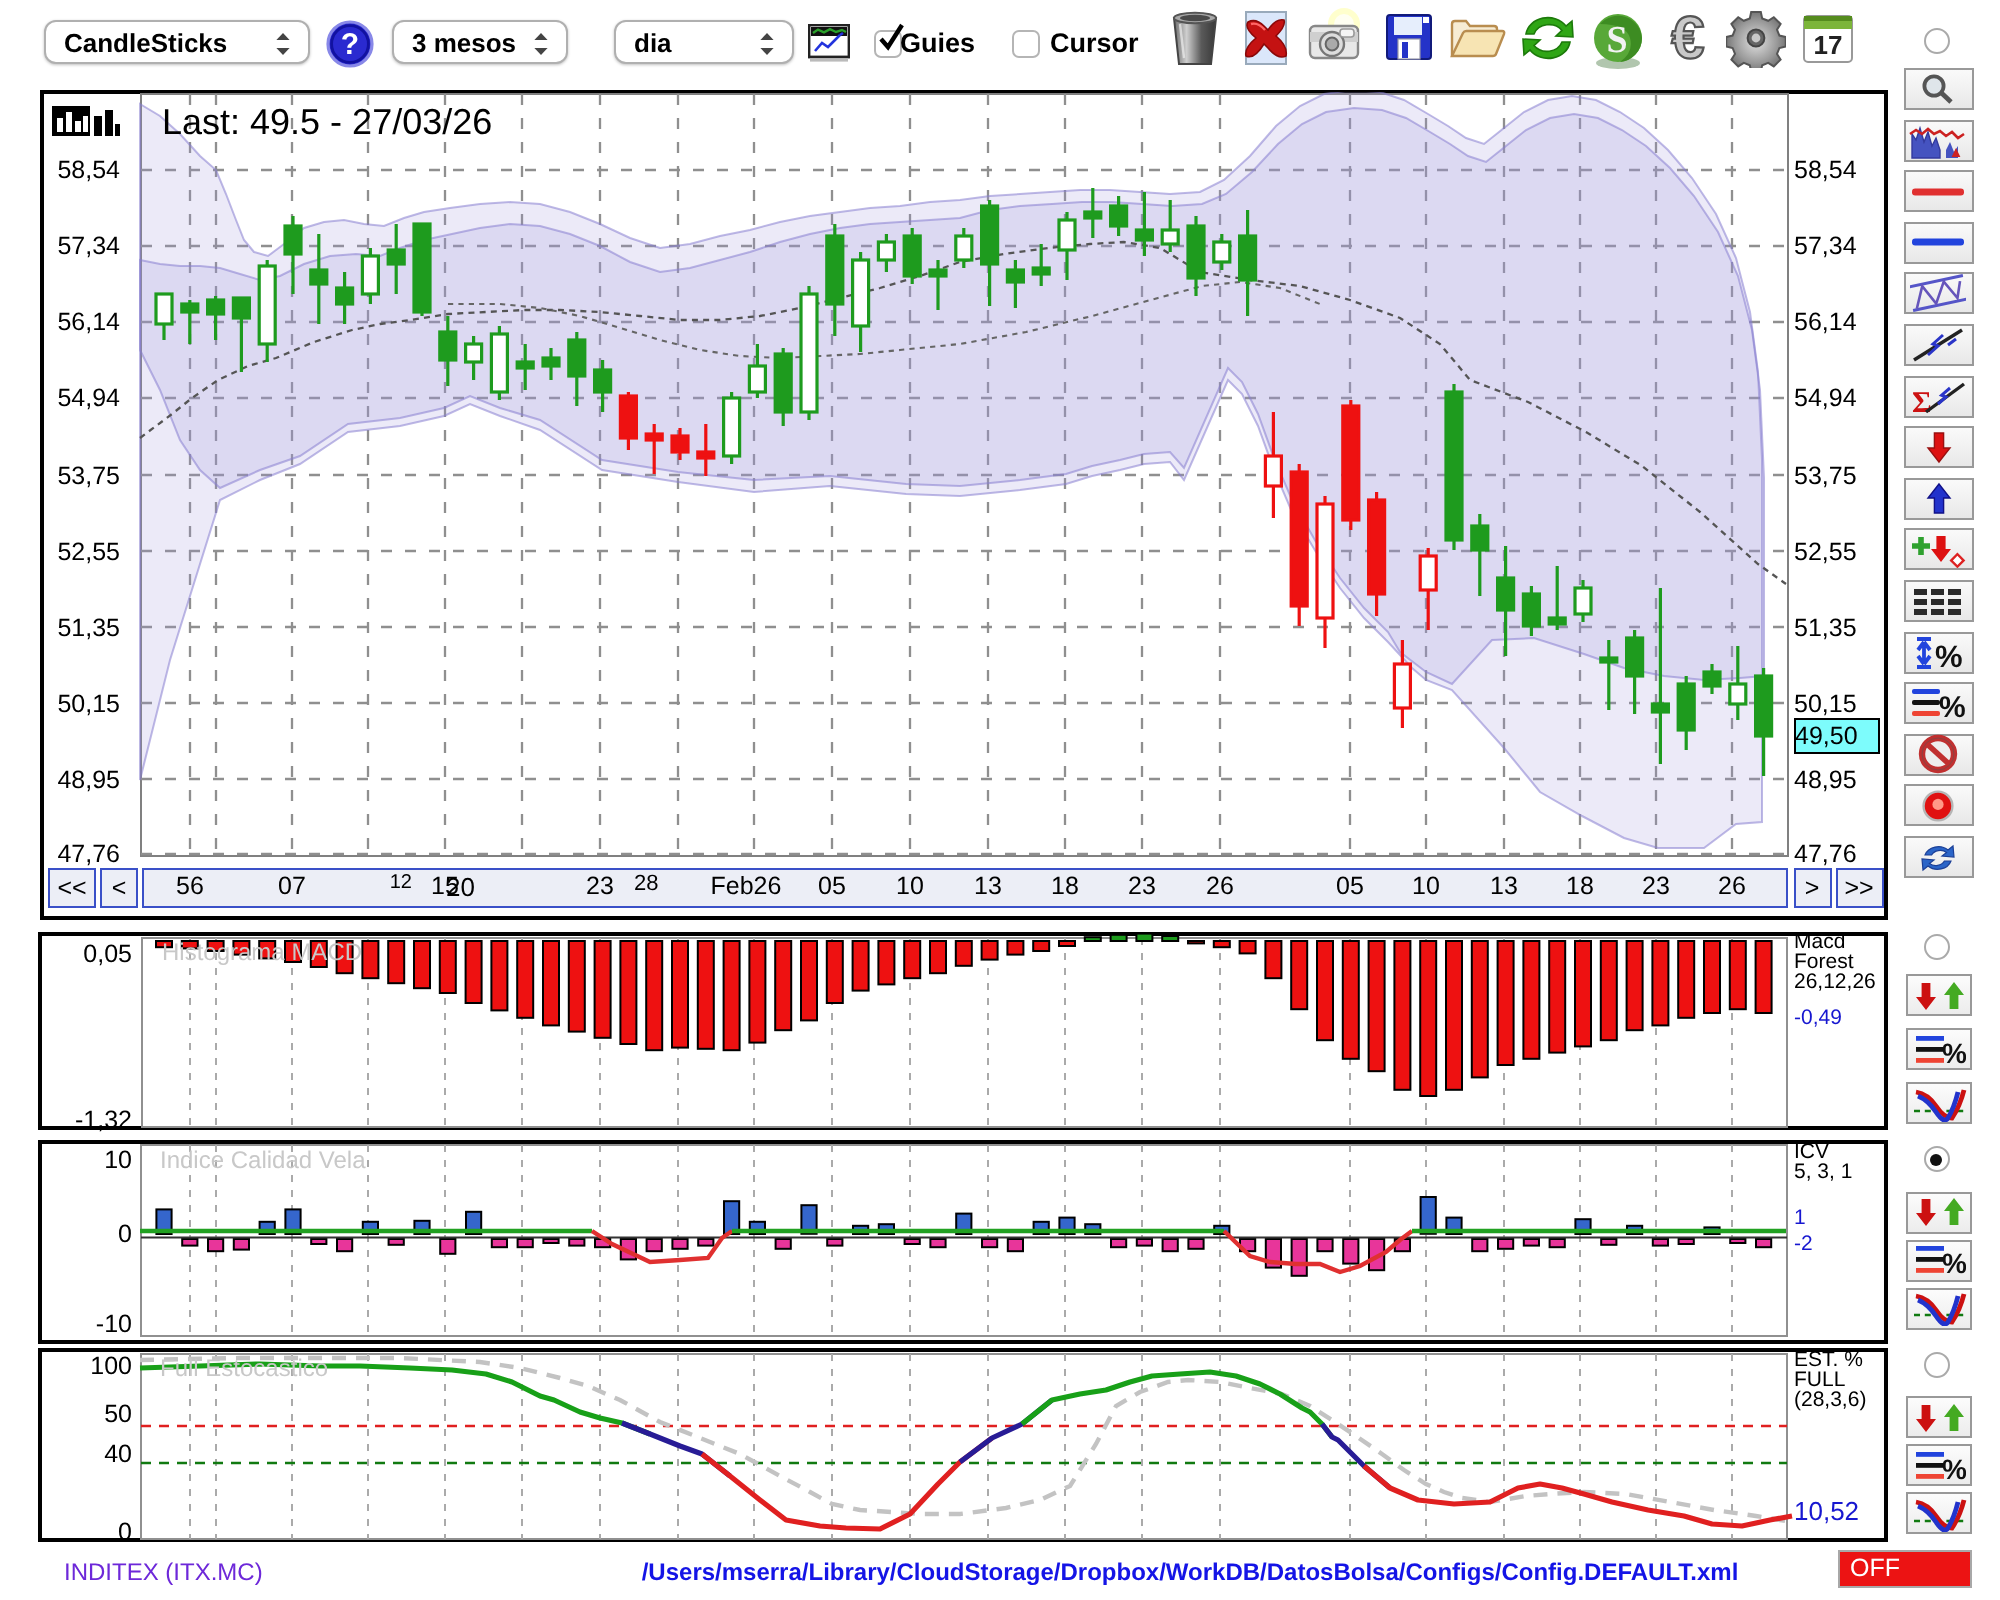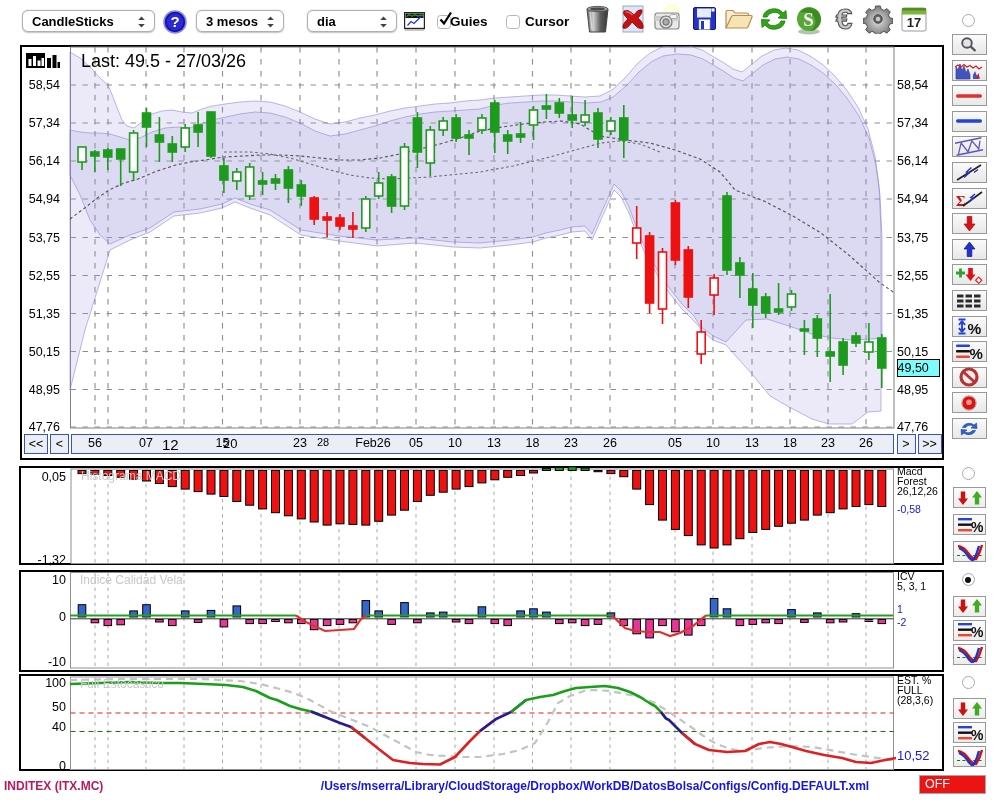--- a/index.html
+++ b/index.html
@@ -317,21 +317,21 @@
 <div class="axr" style="left:20px;top:382.5px">48,95</div>
 <div class="ax" style="left:897px;top:382.5px">48,95</div>
 <div class="axr" style="left:20px;top:420.0px">47,76</div>
 <div class="ax" style="left:897px;top:420.0px">47,76</div>
 <div class="a" style="left:896.5px;top:359px;width:41px;height:16px;background:#7dfcfc;border:1.6px solid #000;font-size:12.5px;text-align:left;line-height:16px">49,50</div>
 <div class="nb" style="left:24px;top:433.5px;width:24px;line-height:18px">&lt;&lt;</div>
 <div class="nb" style="left:50px;top:433.5px;width:19px;line-height:18px">&lt;</div>
 <div class="nb" style="left:70.5px;top:433.5px;width:823.5px"></div>
 <div class="a" style="left:73.0px;top:436px;width:44px;text-align:center;font-size:12.5px">56</div>
 <div class="a" style="left:124.0px;top:436px;width:44px;text-align:center;font-size:12.5px">07</div>
-<div class="a" style="left:162.0px;top:436px;width:44px;text-align:left;font-size:15px">12</div>
+<div class="a" style="left:162.0px;top:436px;width:44px;text-align:right;font-size:10px">12</div>
 <div class="a" style="left:200.5px;top:436px;width:44px;text-align:center;font-size:12.5px">15</div>
 <div class="a" style="left:223px;top:436px;width:44px;font-size:13px">20</div>
 <div class="a" style="left:278.0px;top:436px;width:44px;text-align:center;font-size:12.5px">23</div>
 <div class="a" style="left:317.0px;top:436px;width:44px;text-align:left;font-size:11px">28</div>
 <div class="a" style="left:351.0px;top:436px;width:44px;text-align:center;font-size:12.5px">Feb26</div>
 <div class="a" style="left:394.0px;top:436px;width:44px;text-align:center;font-size:12.5px">05</div>
 <div class="a" style="left:433.0px;top:436px;width:44px;text-align:center;font-size:12.5px">10</div>
 <div class="a" style="left:472.0px;top:436px;width:44px;text-align:center;font-size:12.5px">13</div>
 <div class="a" style="left:510.5px;top:436px;width:44px;text-align:center;font-size:12.5px">18</div>
 <div class="a" style="left:549.0px;top:436px;width:44px;text-align:center;font-size:12.5px">23</div>
@@ -429,21 +429,21 @@
 <rect x="826.2" y="470.5" width="8" height="42.2" fill="#ee1111" stroke="#000" stroke-width="1"></rect>
 <rect x="839.1" y="470.5" width="8" height="38.4" fill="#ee1111" stroke="#000" stroke-width="1"></rect>
 <rect x="852.0" y="470.5" width="8" height="36.0" fill="#ee1111" stroke="#000" stroke-width="1"></rect>
 <rect x="864.9" y="470.5" width="8" height="34.1" fill="#ee1111" stroke="#000" stroke-width="1"></rect>
 <rect x="877.8" y="470.5" width="8" height="36.0" fill="#ee1111" stroke="#000" stroke-width="1"></rect>
 <text x="81" y="480" font-size="12" fill="#c8c8c8">Histograma MACD</text>
 </svg>
 <div class="axr" style="left:26px;top:470px;width:40px">0,05</div>
 <div class="axr" style="left:26px;top:553px;width:40px">-1,32</div>
 <div class="a" style="left:897px;top:467px;font-size:10.5px;line-height:9.8px;color:#000">Macd<br>Forest<br>26,12,26</div>
-<div class="a" style="left:897px;top:503px;font-size:10.5px;color:#1717d0">-0,58</div>
+<div class="a" style="left:897px;top:503px;font-size:10.5px;color:#1717d0">-0,49</div>
 <div class="panel" style="left:19px;top:570px;width:925px;height:102px"></div>
 <svg class="a" style="left:19px;top:570px" width="925" height="102" viewBox="19 570 925 102">
 <rect x="70.5" y="572.5" width="823" height="95.5" fill="#fff" stroke="#909090" stroke-width="1"></rect>
 <line x1="95" y1="572.5" x2="95" y2="668" stroke="#aaa" stroke-width="1" stroke-dasharray="3.5,4"></line>
 <line x1="108" y1="572.5" x2="108" y2="668" stroke="#aaa" stroke-width="1" stroke-dasharray="3.5,4"></line>
 <line x1="146" y1="572.5" x2="146" y2="668" stroke="#aaa" stroke-width="1" stroke-dasharray="3.5,4"></line>
 <line x1="184" y1="572.5" x2="184" y2="668" stroke="#aaa" stroke-width="1" stroke-dasharray="3.5,4"></line>
 <line x1="222.5" y1="572.5" x2="222.5" y2="668" stroke="#aaa" stroke-width="1" stroke-dasharray="3.5,4"></line>
 <line x1="261" y1="572.5" x2="261" y2="668" stroke="#aaa" stroke-width="1" stroke-dasharray="3.5,4"></line>
 <line x1="300" y1="572.5" x2="300" y2="668" stroke="#aaa" stroke-width="1" stroke-dasharray="3.5,4"></line>
@@ -573,21 +573,21 @@
 <polyline points="661,712 666,718.5 669,720 682,733 695,744" fill="none" stroke="#281c96" stroke-width="2.6" stroke-linejoin="round"></polyline>
 <polyline points="682,733 695,744 709,750 727,752 745,751 759,744 770,742 781,744 792,747 806,751 824,755 842,758 856,762 871,763 885,760 896,758" fill="none" stroke="#e02020" stroke-width="2.6" stroke-linejoin="round"></polyline>
 <text x="80" y="688" font-size="12" fill="#c8c8c8">Full Estocastico</text>
 </svg>
 <div class="axr" style="left:26px;top:676px;width:40px">100</div>
 <div class="axr" style="left:26px;top:700px;width:40px">50</div>
 <div class="axr" style="left:26px;top:720px;width:40px">40</div>
 <div class="axr" style="left:26px;top:759px;width:40px">0</div>
 <div class="a" style="left:897px;top:675px;font-size:10.5px;line-height:10px;color:#000">EST. %<br>FULL<br>(28,3,6)</div>
 <div class="a" style="left:897px;top:748px;font-size:13px;color:#1717d0">10,52</div>
-<div class="a" style="left:4px;top:779px;font-size:12px;font-weight:700;color:#be185d">INDITEX (ITX.MC)</div>
+<div class="a" style="left:32px;top:779px;font-size:12px;font-weight:400;color:#6d28d9">INDITEX (ITX.MC)</div>
 <div class="a" style="left:190px;top:779px;width:810px;text-align:center;font-size:12px;font-weight:700;color:#1414e6">/Users/mserra/Library/CloudStorage/Dropbox/WorkDB/DatosBolsa/Configs/Config.DEFAULT.xml</div>
 <div class="a" style="left:919px;top:775px;width:66.5px;height:19px;background:#ec1313;border:1.5px solid #a8a8a8;font-size:12.5px;color:#fff;line-height:16px;padding-left:5px;box-sizing:border-box">OFF</div>
 <div class="tb" style="left:952px;top:34px">
     <svg width="28" height="17" viewBox="0 0 28 17">
       <circle cx="12" cy="7" r="4.8" fill="#dfe5ea" stroke="#555" stroke-width="1.9"></circle>
       <line x1="15.5" y1="10.3" x2="20.5" y2="15" stroke="#555" stroke-width="2.4"></line>
     </svg>
   </div>
 <div class="tb" style="left:952px;top:59.6px">
     <svg width="30" height="19" viewBox="0 0 30 19">

